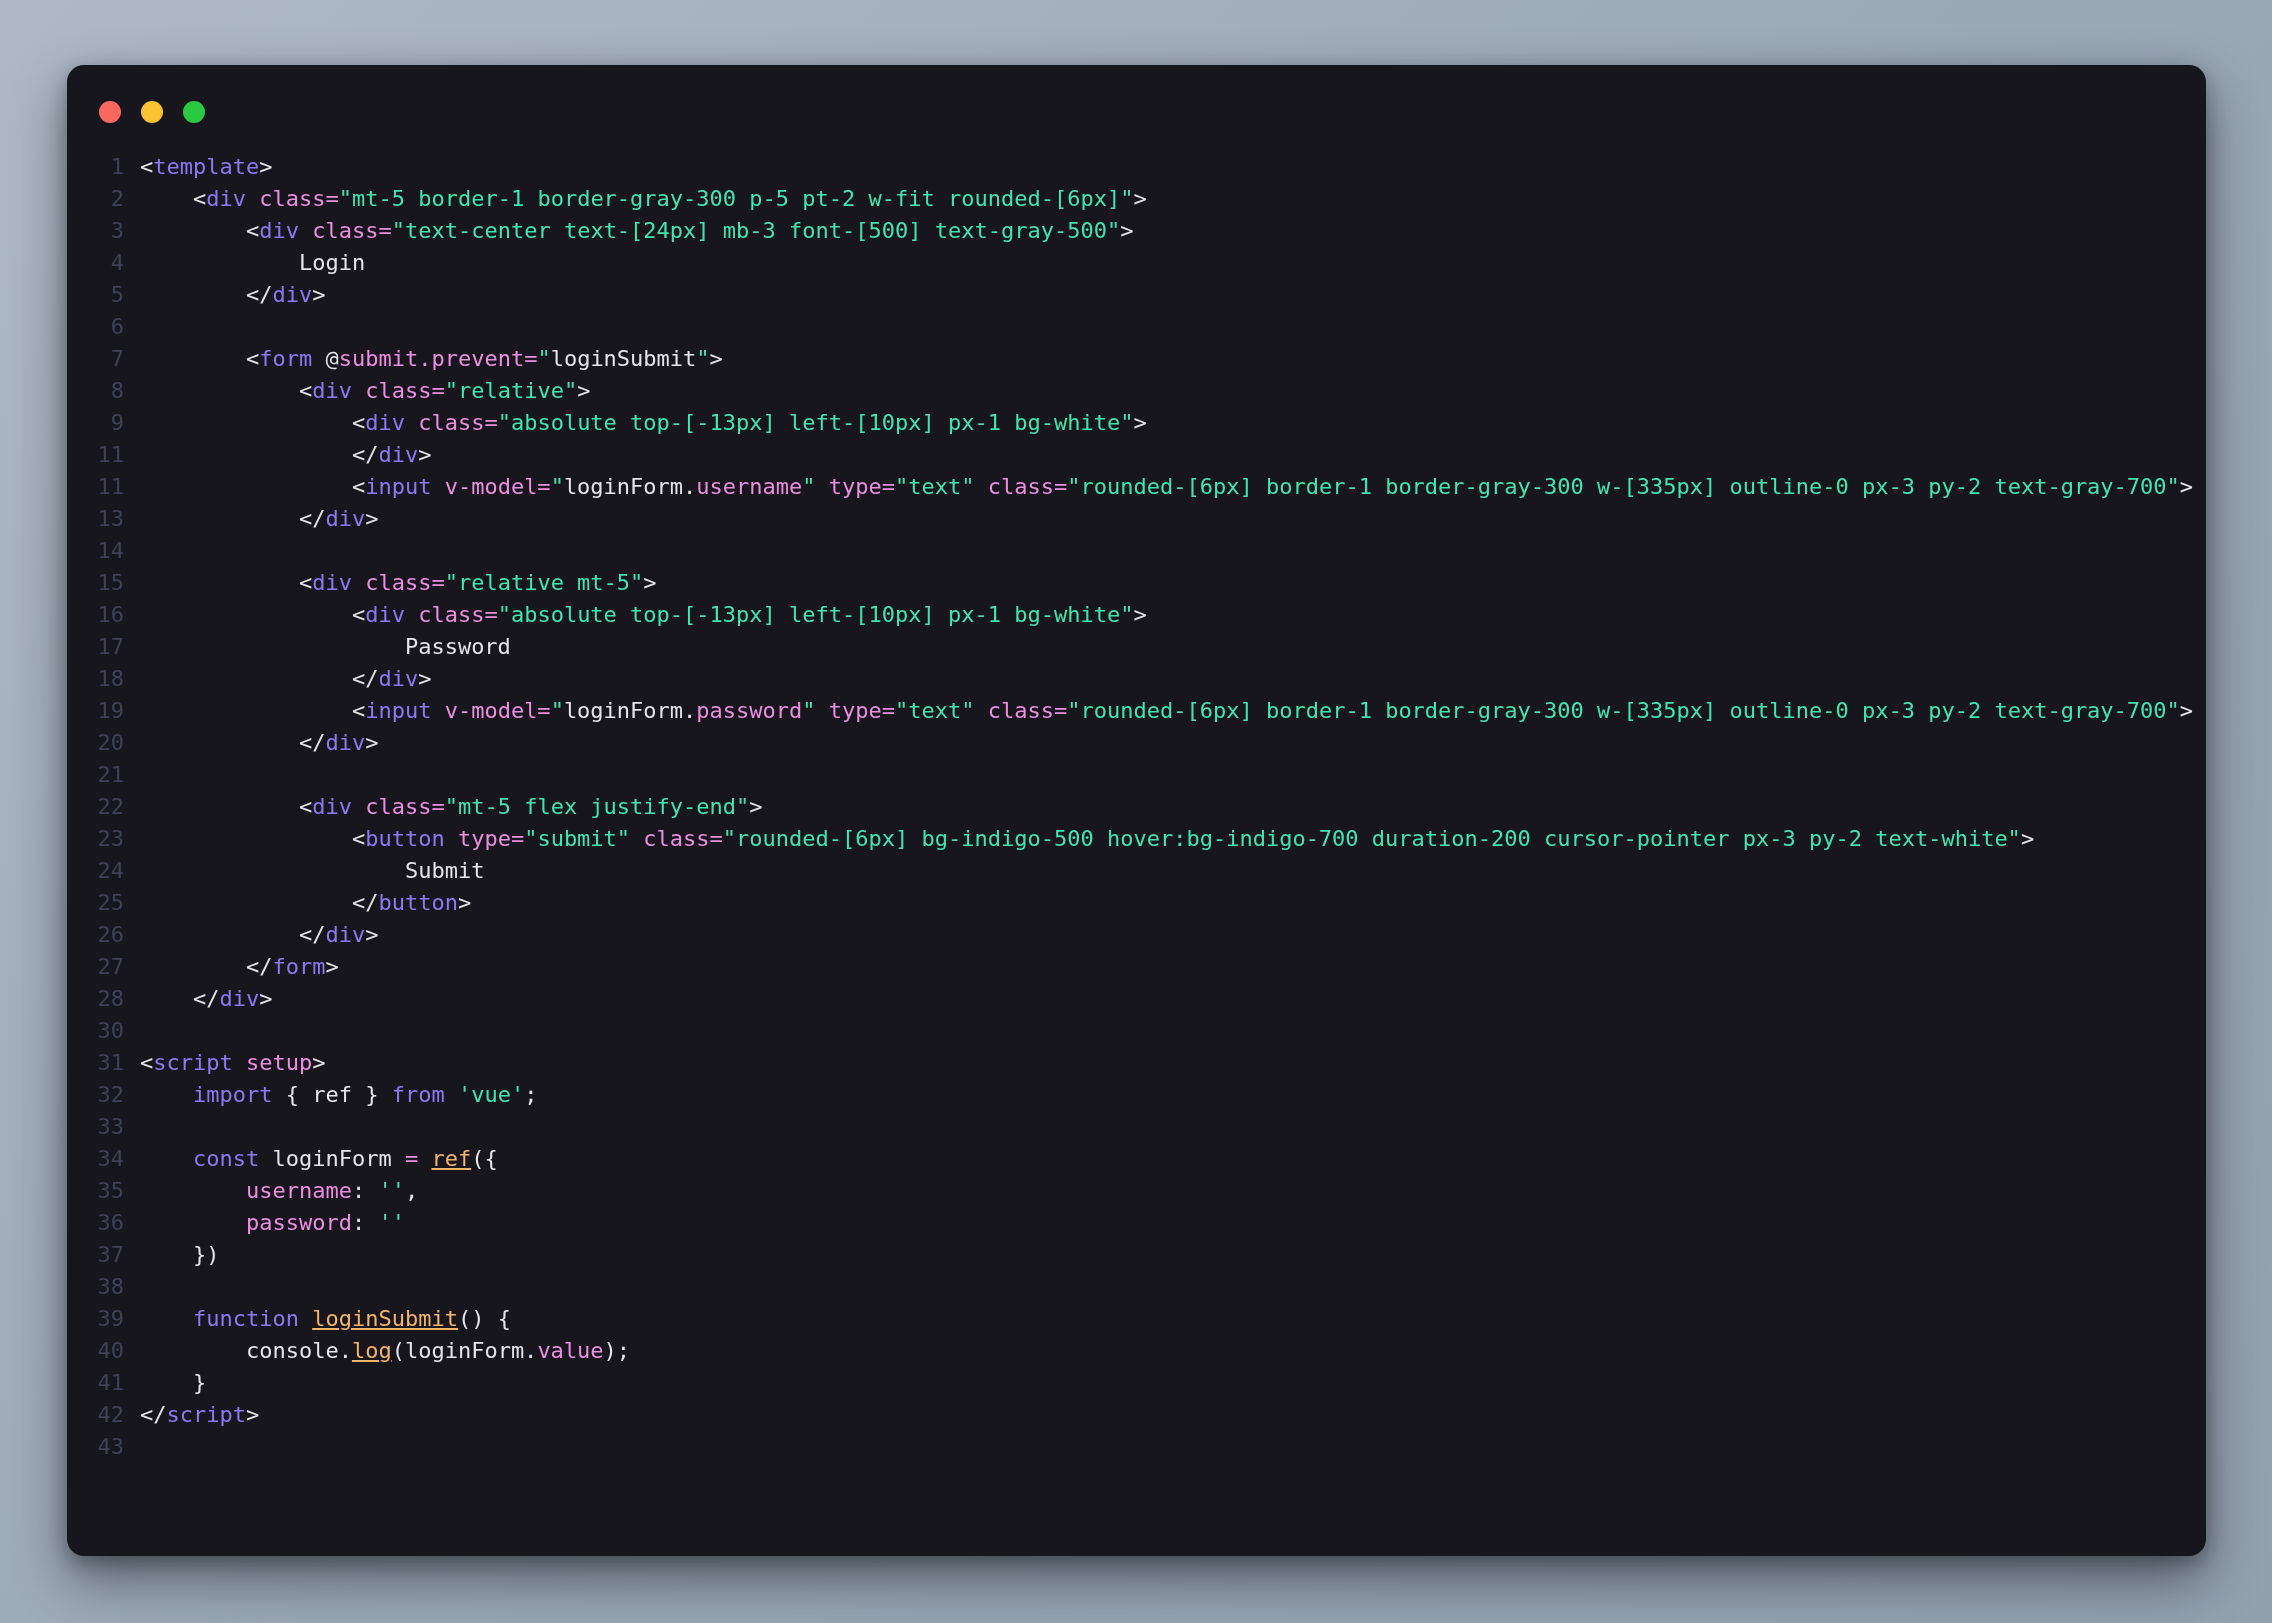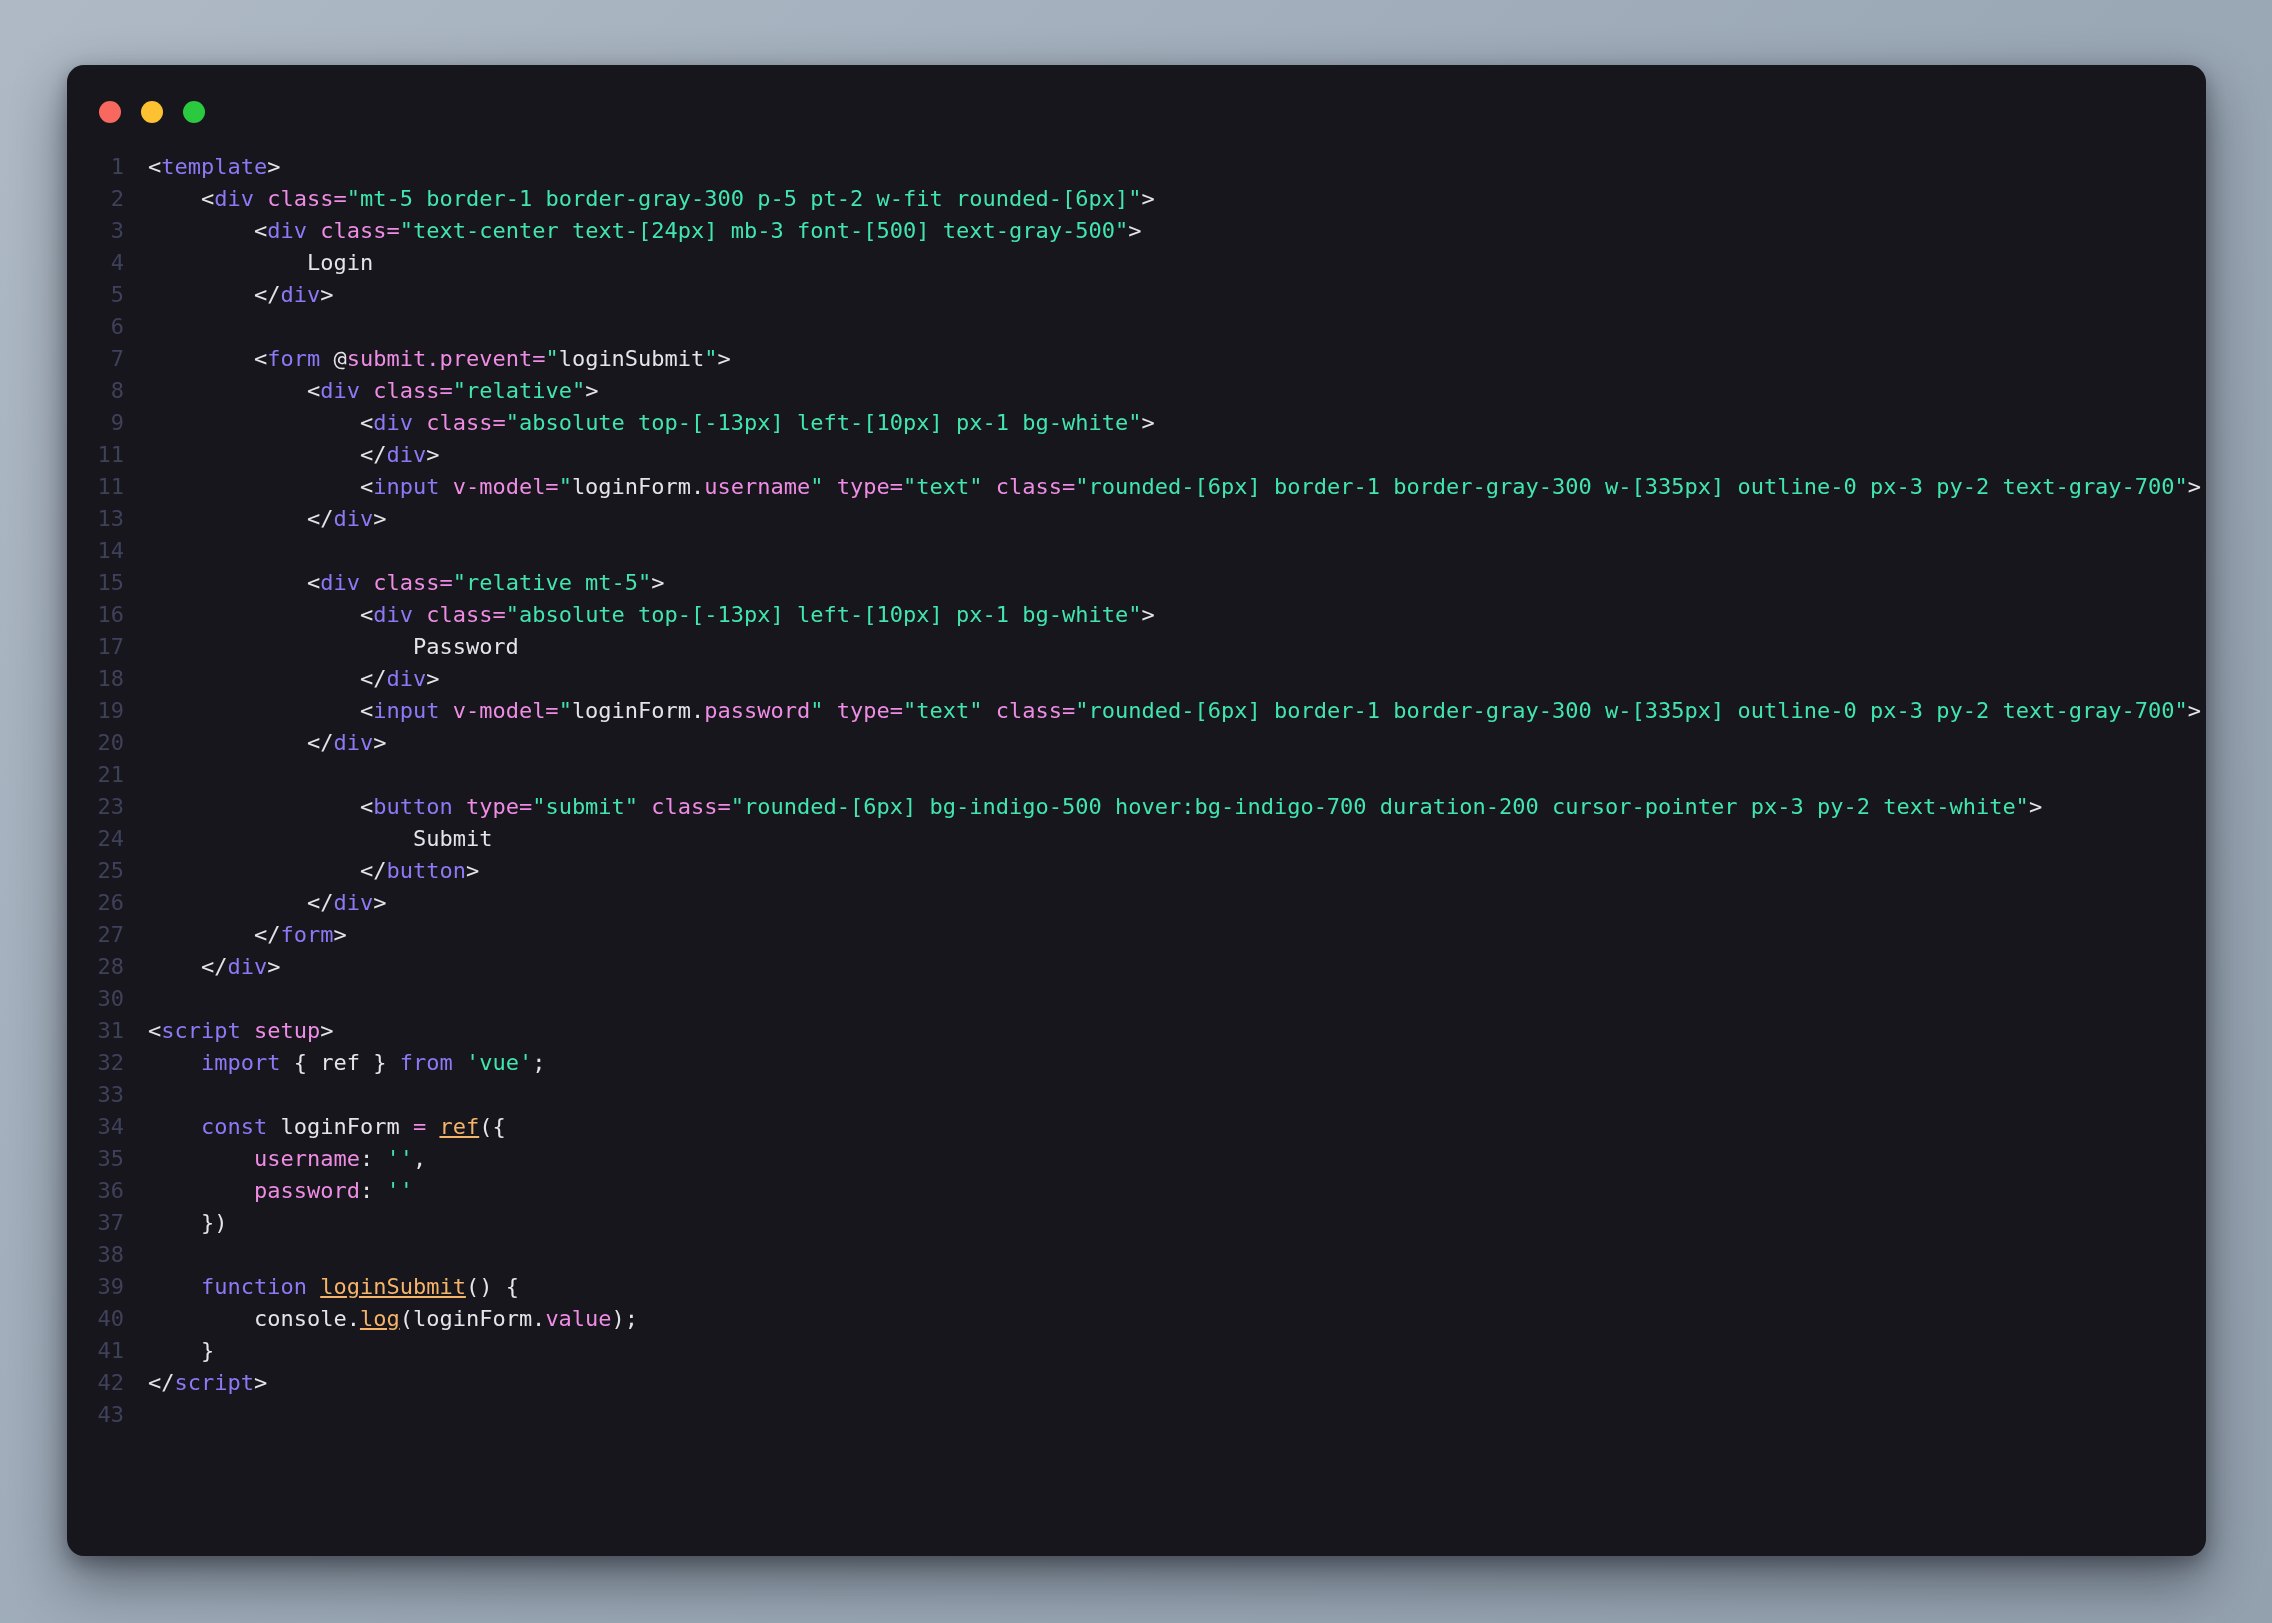--- a/index.html
+++ b/index.html
@@ -32,21 +32,21 @@
   .dot{width:22px;height:22px;border-radius:50%;border:none;padding:0;cursor:pointer;}
   .dot.red{background:var(--traffic-red);}
   .dot.yellow{background:var(--traffic-yellow);}
   .dot.green{background:var(--traffic-green);}
   .codewrap{
     position:absolute;left:0;top:86px;right:0;bottom:0;
     font-size:22px;line-height:32px;overflow:hidden;border-radius:0 0 17px 17px;
   }
   .line{display:flex;height:32px;}
   .ln{flex:0 0 57px;text-align:right;color:var(--line-number);user-select:none;white-space:pre;}
-  .src{white-space:pre;margin-left:24px;color:var(--text);}
+  .src{white-space:pre;margin-left:16px;color:var(--text);}
   .tk-t{color:var(--text);}
   .tk-g{color:var(--tag);}
   .tk-a{color:var(--attr);}
   .tk-s{color:var(--str);}
   .tk-f{color:var(--fn);text-decoration:underline;}
 </style>
 </head>
 <body>
 
 <div class="window">
@@ -131,20 +131,24 @@
         </div>
         <div class="line">
           <span class="ln">20</span>
           <span class="src"><span class="tk-t">            &lt;/</span><span class="tk-g">div</span><span class="tk-t">&gt;</span></span>
         </div>
         <div class="line">
           <span class="ln">21</span>
           <span class="src"></span>
         </div>
         <div class="line">
+          <span class="ln">22</span>
+          <span class="src"><span class="tk-t">            &lt;</span><span class="tk-g">div</span><span class="tk-t"> </span><span class="tk-a">class=</span><span class="tk-s">"mt-5 flex justify-end"</span><span class="tk-t">&gt;</span></span>
+        </div>
+        <div class="line">
           <span class="ln">23</span>
           <span class="src"><span class="tk-t">                &lt;</span><span class="tk-g">button</span><span class="tk-t"> </span><span class="tk-a">type=</span><span class="tk-s">"submit"</span><span class="tk-t"> </span><span class="tk-a">class=</span><span class="tk-s">"rounded-[6px] bg-indigo-500 hover:bg-indigo-700 duration-200 cursor-pointer px-3 py-2 text-white"</span><span class="tk-t">&gt;</span></span>
         </div>
         <div class="line">
           <span class="ln">24</span>
           <span class="src"><span class="tk-t">                    Submit</span></span>
         </div>
         <div class="line">
           <span class="ln">25</span>
           <span class="src"><span class="tk-t">                &lt;/</span><span class="tk-g">button</span><span class="tk-t">&gt;</span></span>

